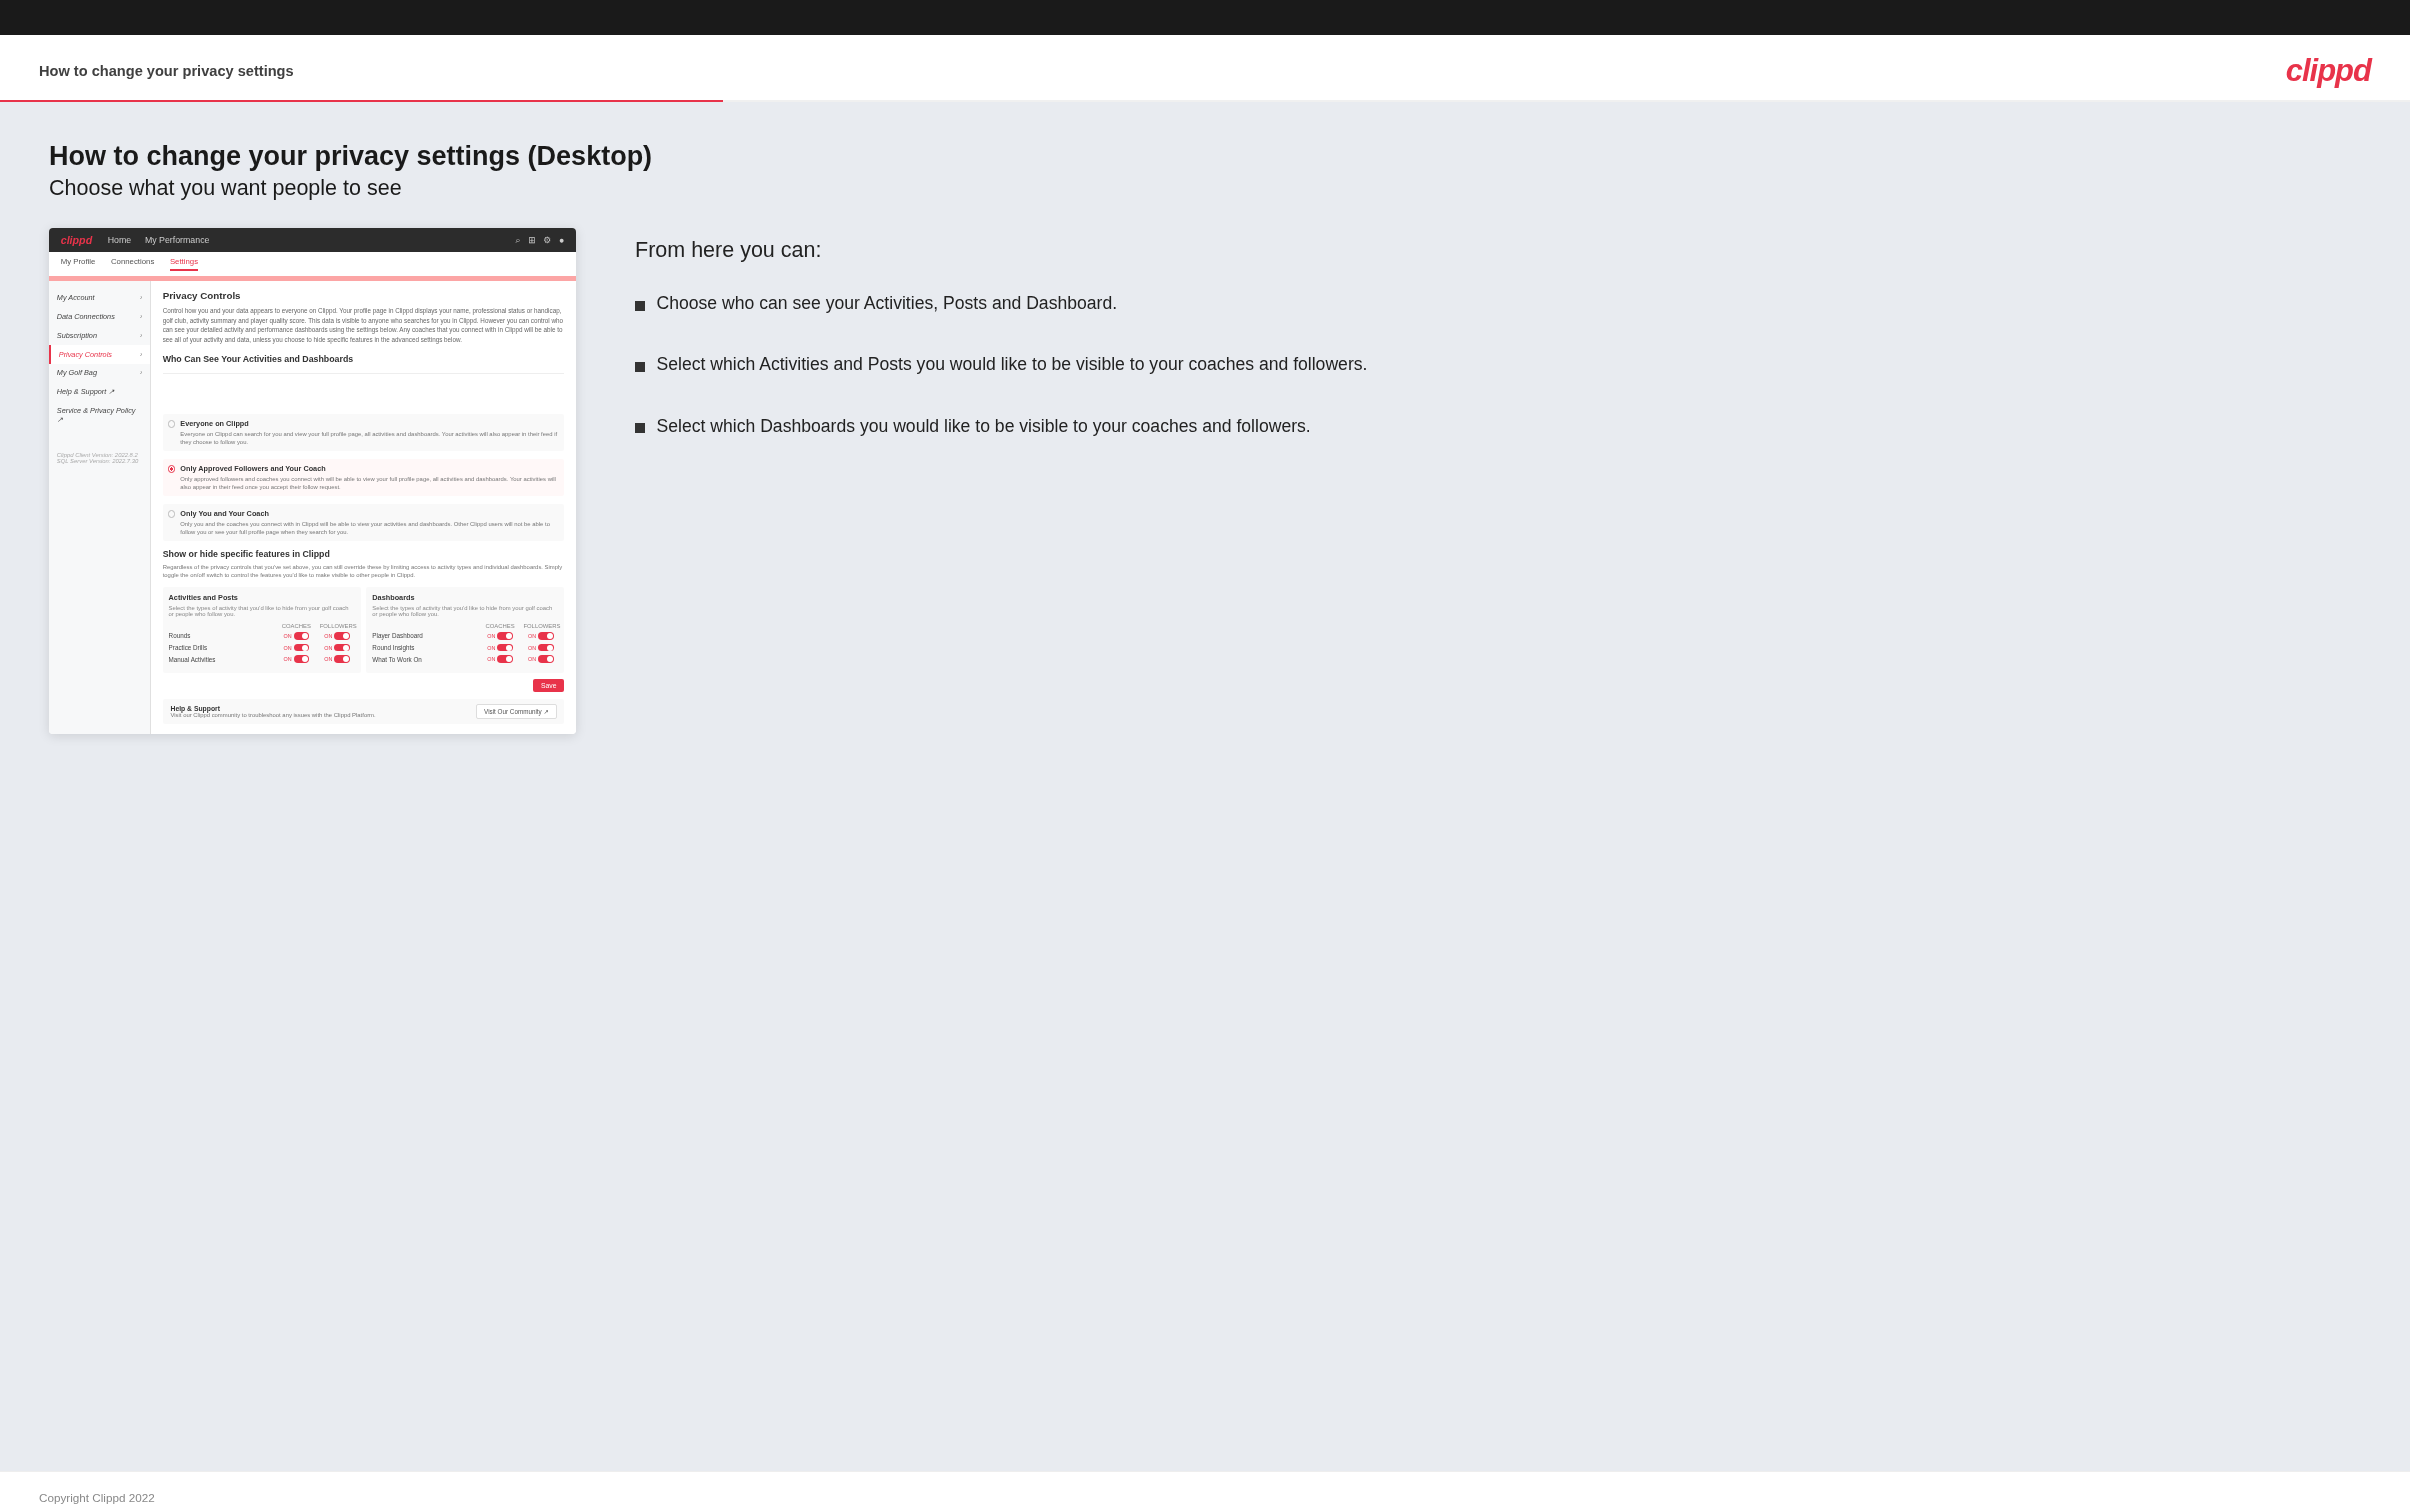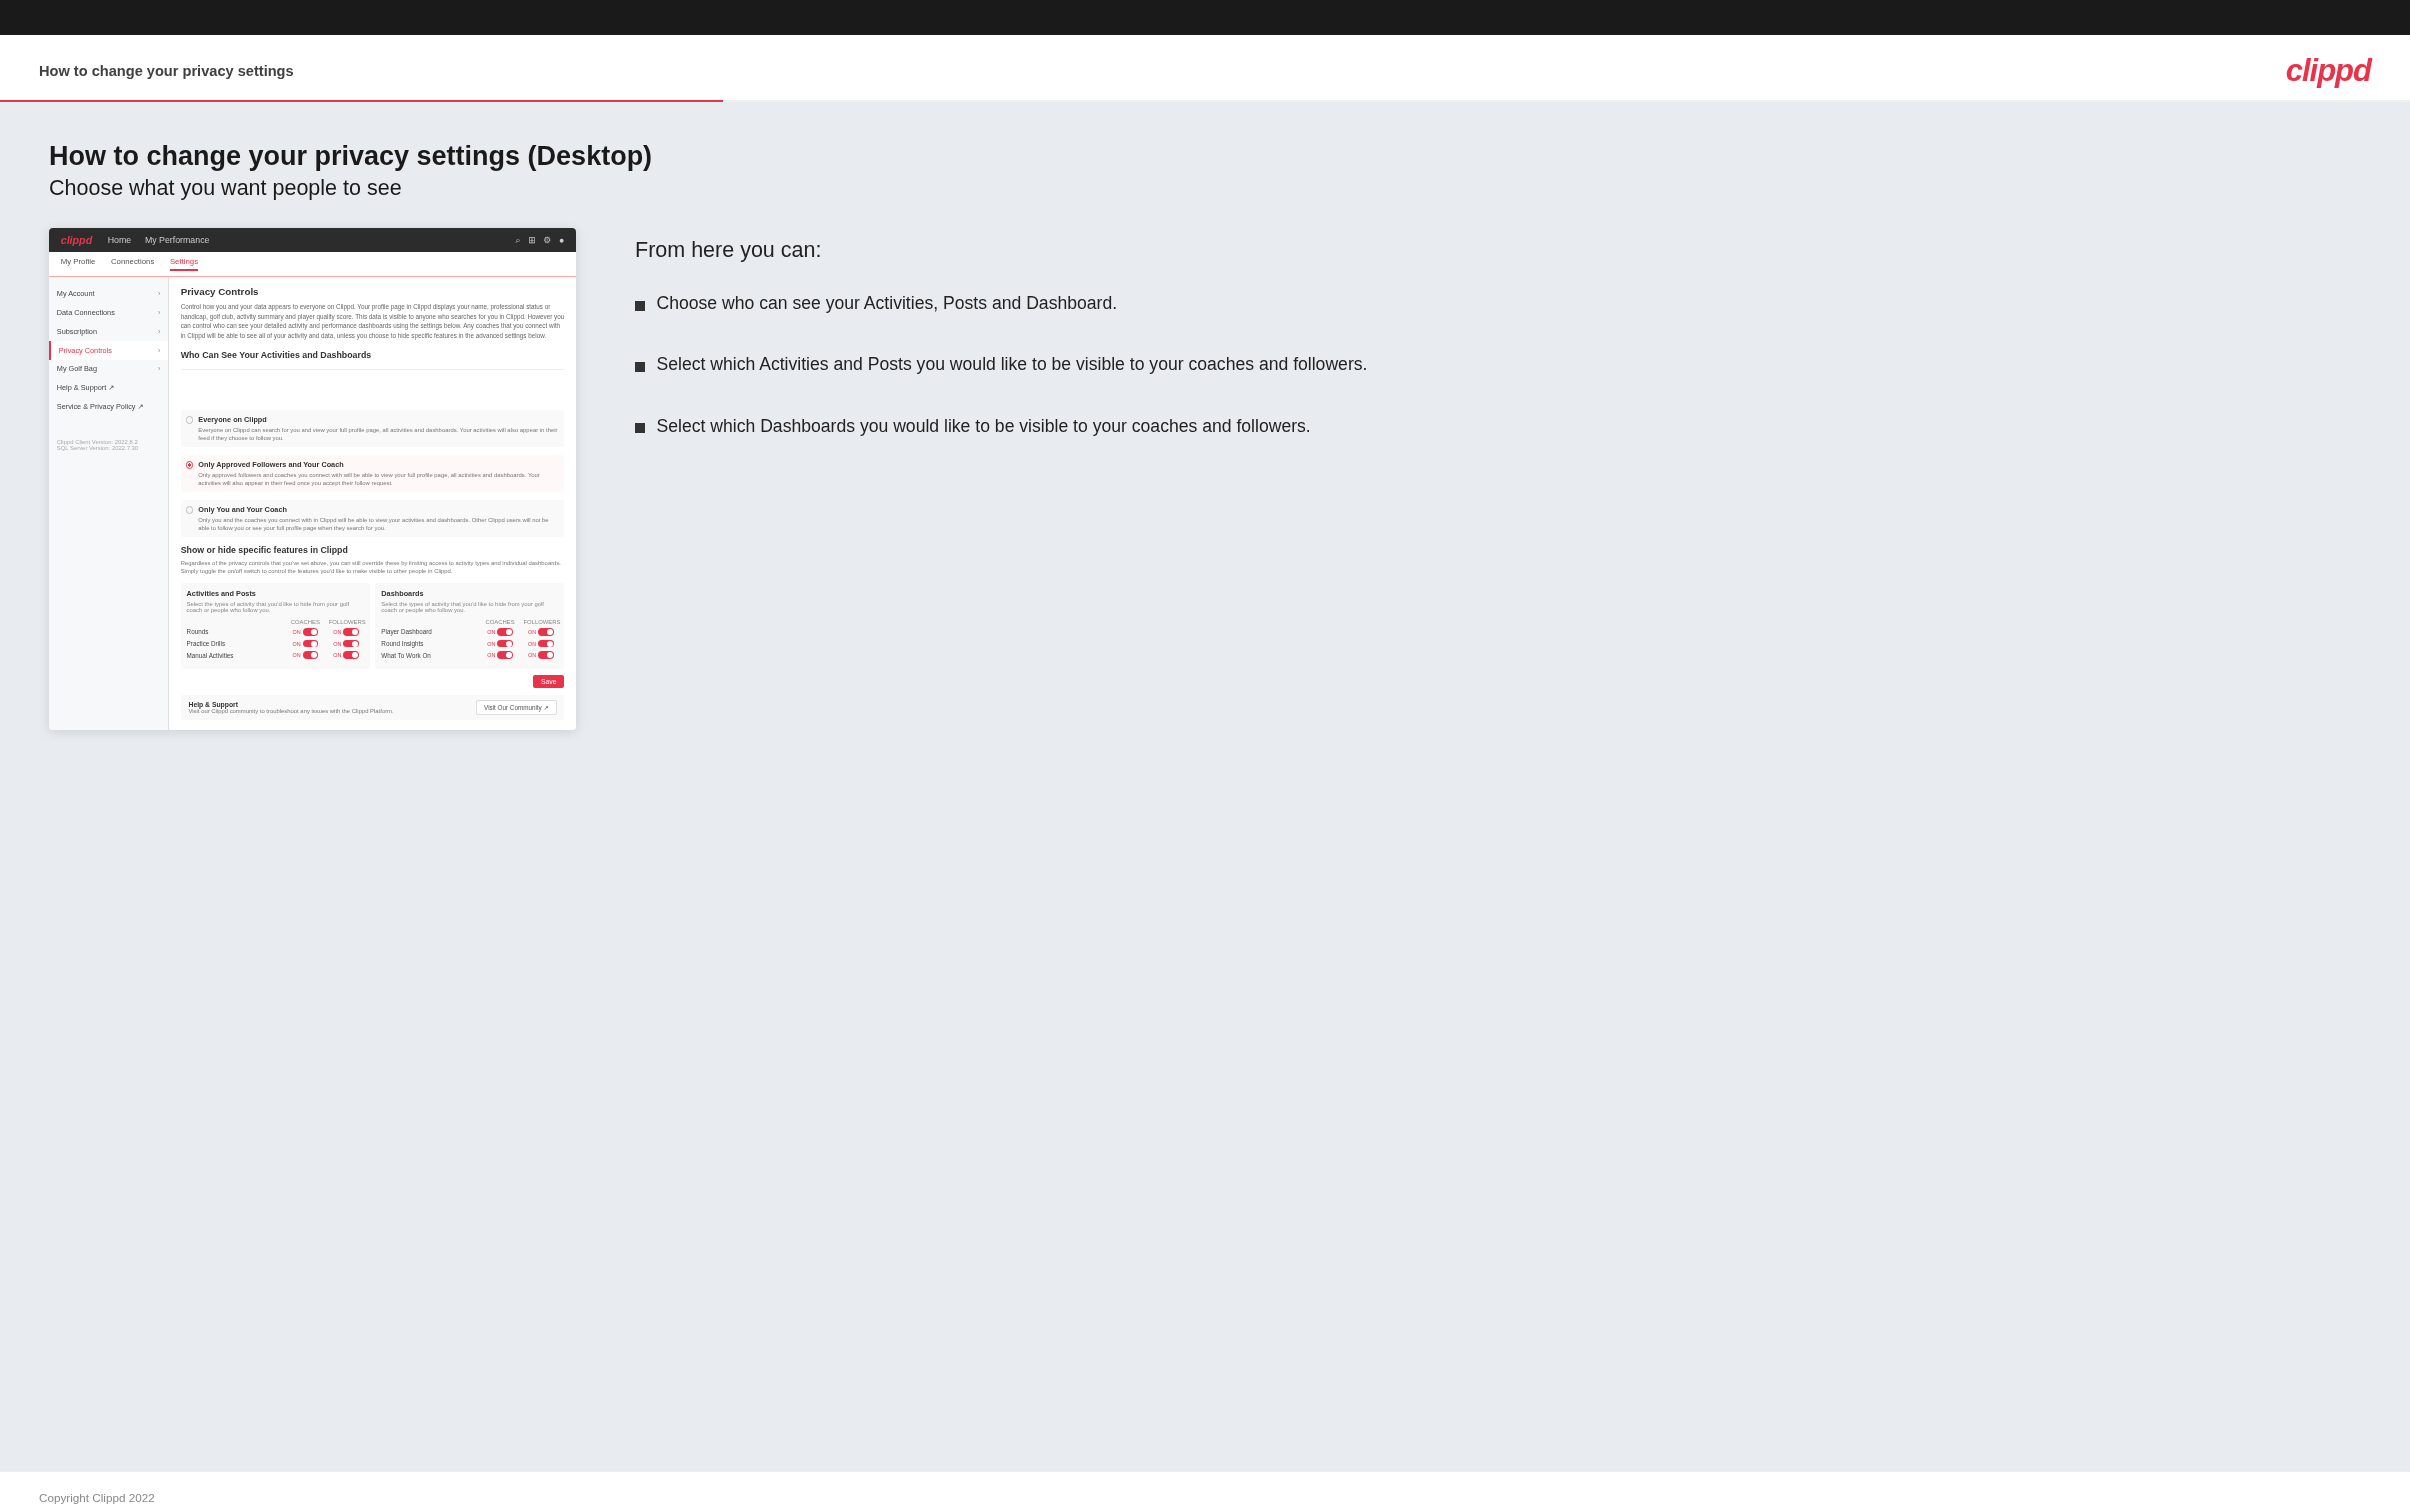--- a/index.html
+++ b/index.html
@@ -114,42 +114,43 @@
       color: #ccc;
       font-size: 8.8px;
     }
 
     
     .mock-subnav {
       background: #fff;
       display: flex;
       gap: 15.6px;
       padding: 4.9px 11.7px;
-      border-bottom: 1px solid #fca5a5;
+      border-bottom: 5px solid #fca5a5;
     }
     .mock-subnav-item {
       font-size: 7.8px;
       color: #555;
       padding-bottom: 2.9px;
     }
     .mock-subnav-item.active {
       color: #e8334a;
       border-bottom: 2px solid #e8334a;
     }
 
     
     .mock-body {
       display: flex;
       min-height: 449px;
     }
     .mock-sidebar {
-      width: 120px;
+      width: 102px;
       background: #f7f8f9;
       border-right: 1px solid #e0e0e0;
       padding: 7.8px 0;
+      font-style: italic;
     }
     .mock-sidebar-item {
       display: flex;
       align-items: center;
       justify-content: space-between;
       padding: 4.9px 7.8px;
       font-size: 7.3px;
       color: #444;
       cursor: pointer;
     }

